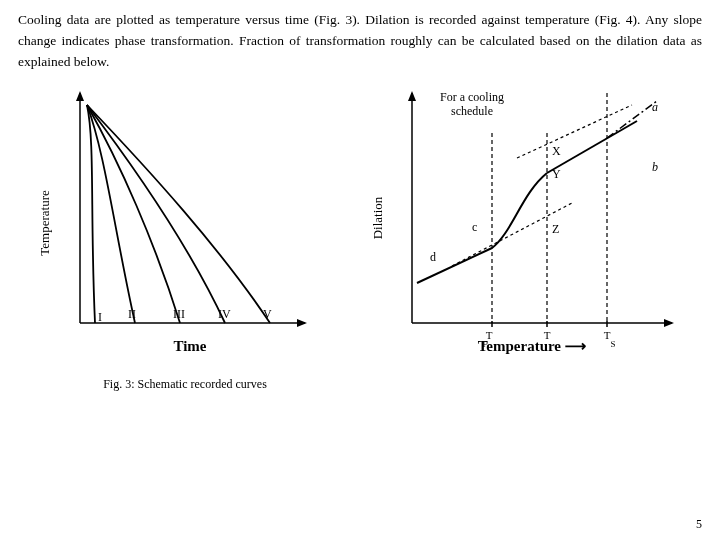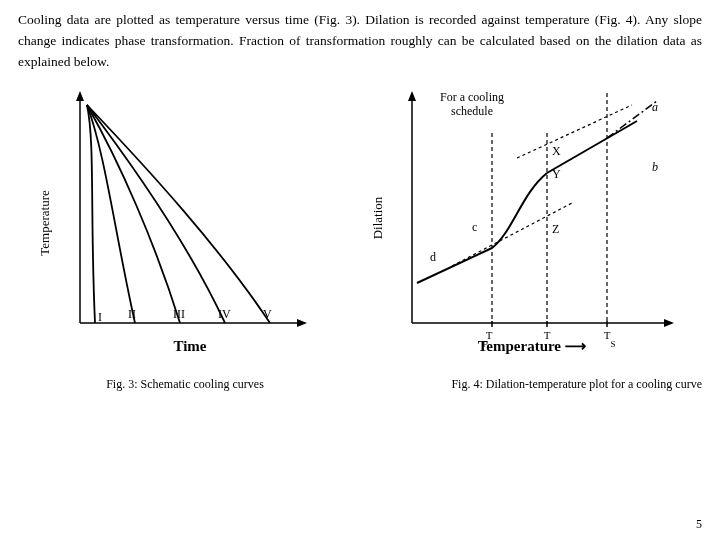--- a/index.html
+++ b/index.html
@@ -104,21 +104,21 @@
 
         <text x="63" y="238" font-size="12">I</text>
         <text x="93" y="235" font-size="12">II</text>
         <text x="138" y="235" font-size="12">III</text>
         <text x="183" y="235" font-size="12">IV</text>
         <text x="228" y="235" font-size="12">V</text>
 
         <text x="155" y="268" font-size="15" text-anchor="middle" font-weight="bold">Time</text>
       </svg>
       <div class="fig3-caption">
-        <span>Fig. 3: Schematic cooling curves</span>
+        <span>Fig. 3: Schematic recorded curves</span>
       </div>
     </div>
 
     <div class="fig4-container">
       <svg width="340" height="290">
 
         <text x="110" y="18" font-size="12" text-anchor="middle">For a cooling</text>
         <text x="110" y="32" font-size="12" text-anchor="middle">schedule</text>
 
         <line x1="50" y1="10" x2="50" y2="240" stroke="black" stroke-width="1.5"></line>
@@ -169,23 +169,20 @@
         <line x1="185" y1="238" x2="185" y2="244" stroke="black" stroke-width="1.5"></line>
         <line x1="245" y1="238" x2="245" y2="244" stroke="black" stroke-width="1.5"></line>
 
         <text x="127" y="256" font-size="11" text-anchor="middle">T</text>
         <text x="123" y="264" font-size="9" text-anchor="middle">F</text>
         <text x="185" y="256" font-size="11" text-anchor="middle">T</text>
         <text x="245" y="256" font-size="11" text-anchor="middle">T</text>
         <text x="251" y="264" font-size="9" text-anchor="middle">S</text>
 
       </svg>
-      <div class="fig4-caption">
-        <span>Fig. 4: Dilation-temperature plot for a cooling curve</span>
-      </div>
     </div>
 
   </div>
 
   <div style="position:absolute; bottom:8px; right:18px; font-size:12px;">
     <span>5</span>
   </div>
 
 </div>
 

